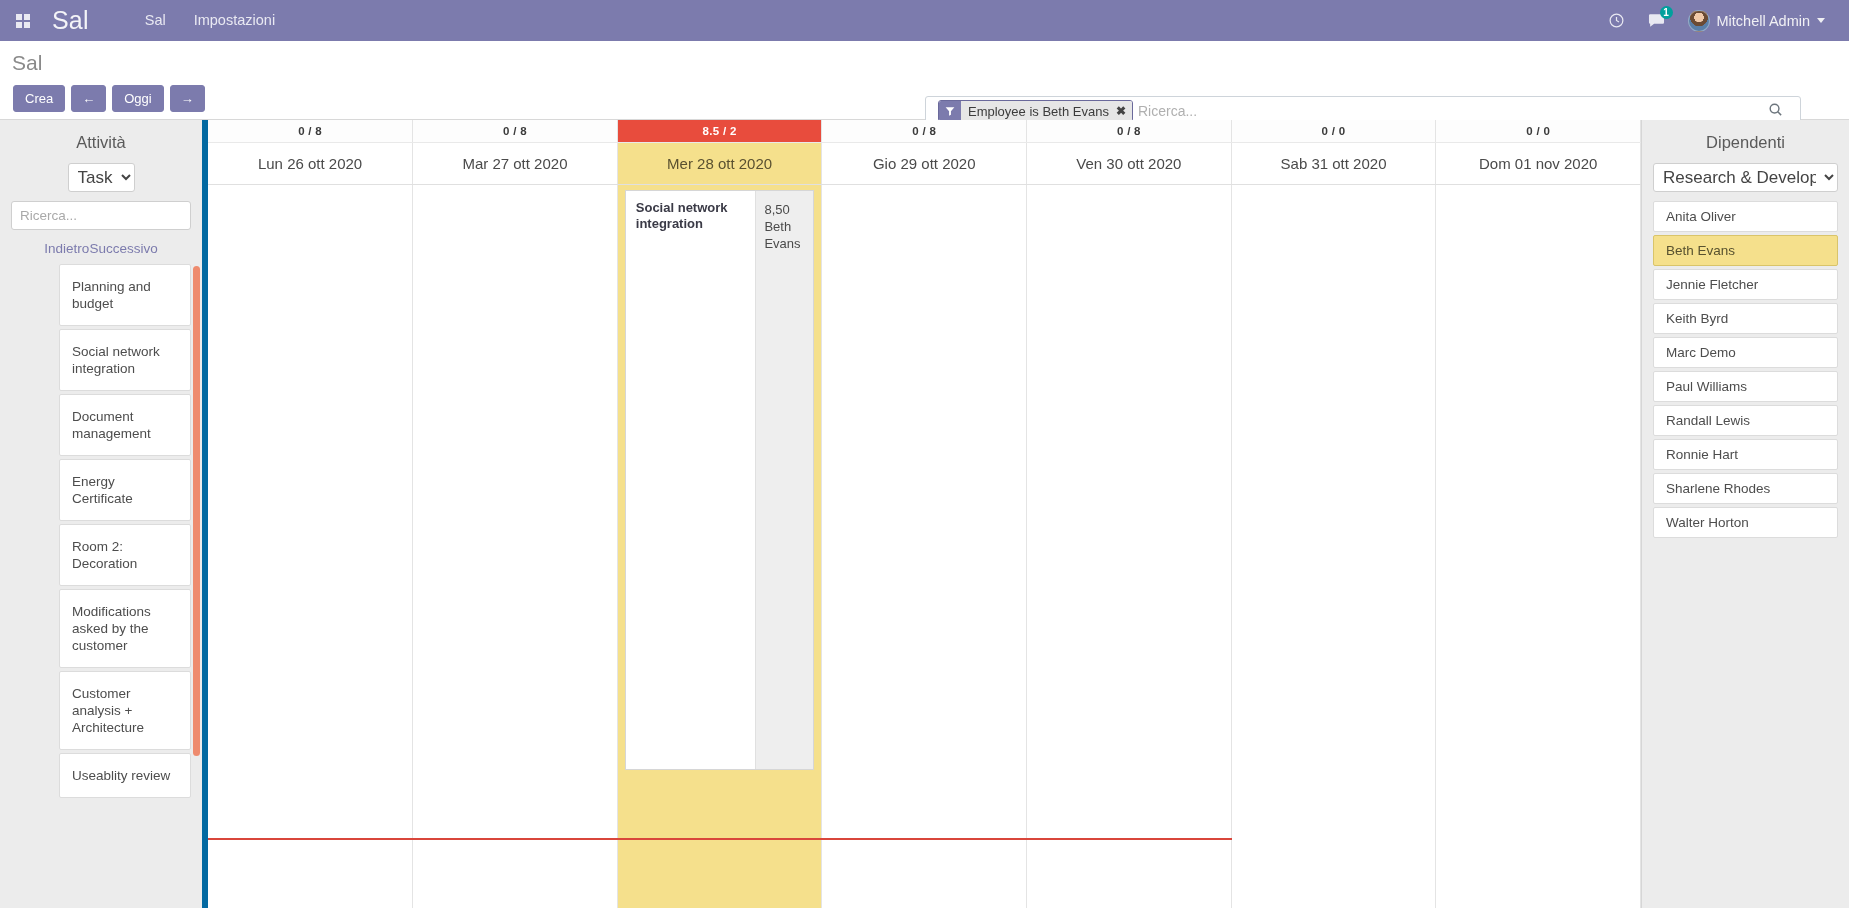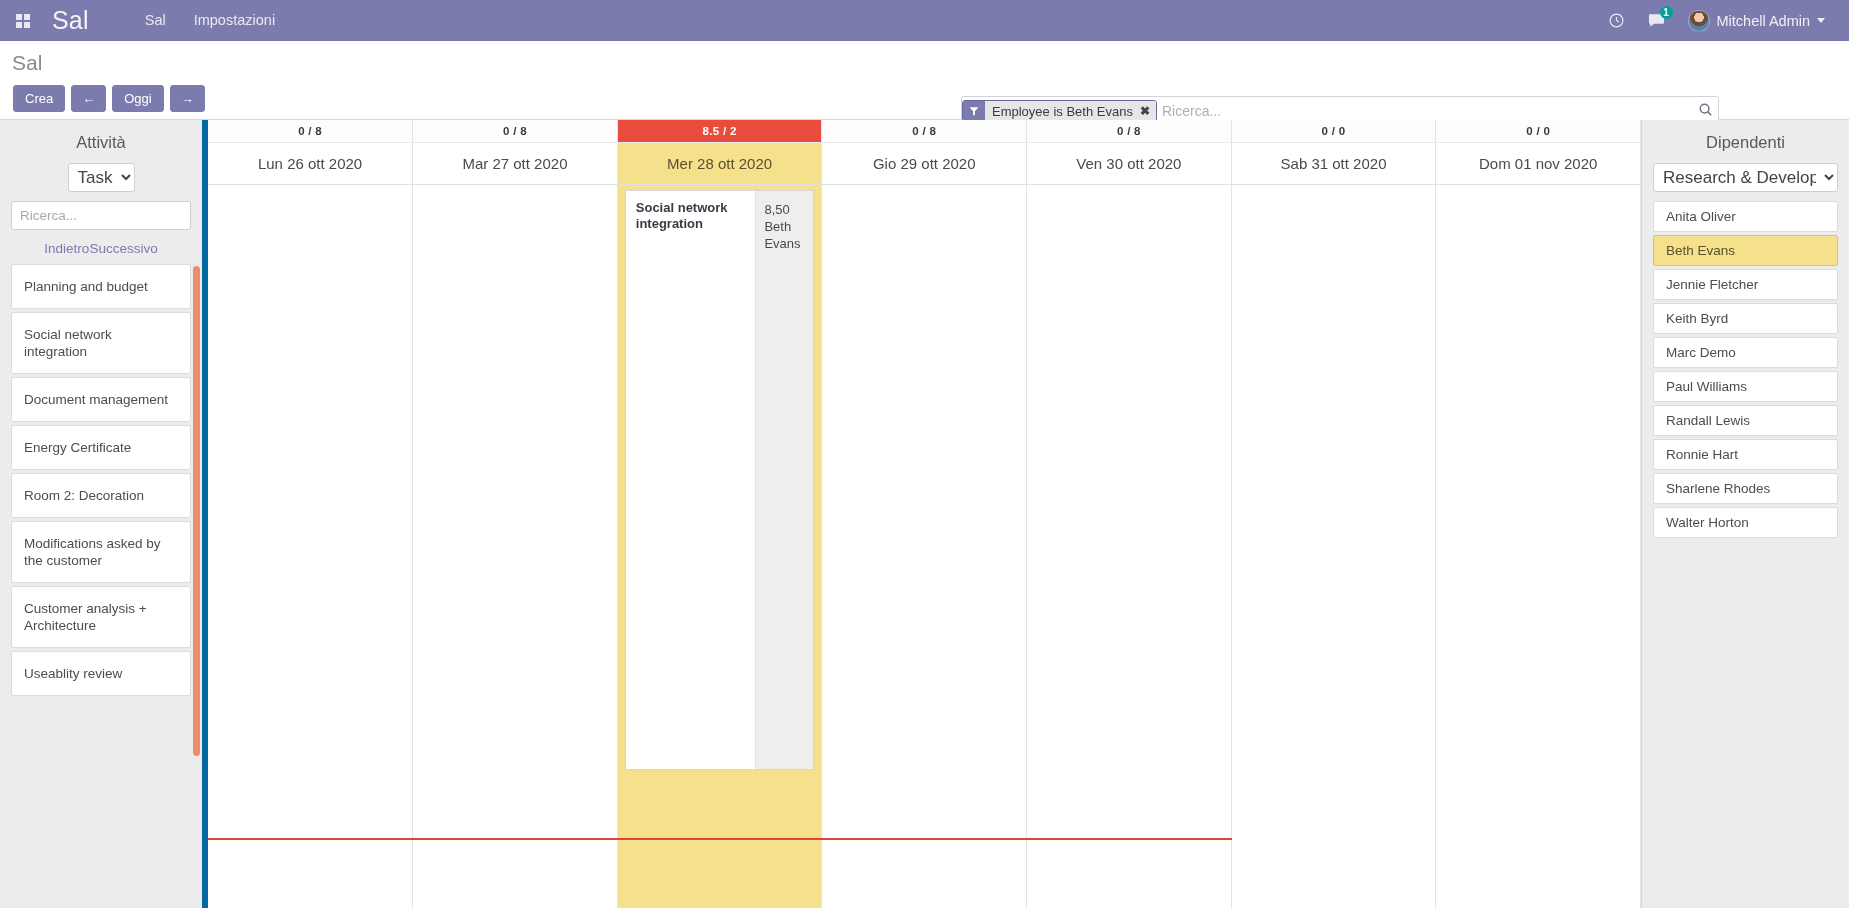--- a/index.html
+++ b/index.html
@@ -80,23 +80,23 @@
   }
   #cp-buttons { position: absolute; left: 13px; top: 44px; display: flex; gap: 6px; }
   .btn-primary {
     background: #7C7BAD; color: #fff; border: 1px solid #7C7BAD;
     border-radius: 3px; font-size: 13px; padding: 4px 11px; cursor: pointer;
     line-height: 17px; font-family: inherit;
   }
   .btn-arrow { padding: 4px 10px; font-size: 13px; }
 
   #searchview {
-    position: absolute; left: 925px; top: 55px; width: 758px;
+    position: absolute; left: 925px; top: 55px; width: 876px;
     border: 1px solid #ced4da; border-radius: 3px; background: #fff;
-    height: 30px; display: flex; align-items: center; padding: 0 0; margin-left: 36px;
+    height: 30px; display: flex; align-items: center; padding: 0 12px;
   }
   .facet {
     display: flex; align-items: stretch; height: 22px; border-radius: 3px;
     overflow: hidden; border: 1px solid #6a699b; margin-right: 2px;
     font-size: 13px; flex: none;
   }
   .facet-icon {
     background: #7C7BAD; color: #fff; display: flex; align-items: center;
     padding: 0 6px; font-size: 11px;
   }
@@ -170,21 +170,21 @@
   }
   #pager span { color: #7C7BAD; cursor: pointer; }
 
   #task-list-wrap {
     flex: 1; position: relative; overflow: hidden; padding: 0 11px 0 11px;
   }
   .task-item {
     background: #fff; border: 1px solid #dcdcdc; border-radius: 2px;
     font-size: 13.5px; color: #4d4d4d; padding: 13px 12px; margin-bottom: 3px;
     line-height: 17px; cursor: move; min-height: 44px;
-    display: flex; align-items: center;
+    display: flex; align-items: center; margin-left: 48px;
   }
   #task-scrollbar {
     position: absolute; right: 2px; top: 2px; width: 7px; height: 490px;
     background: #EE8B6E; border-radius: 4px;
   }
 
   
   #calendar { flex: 1; background: #fff; position: relative; overflow: hidden; }
   #cal-table { width: 100%; height: 100%; border-collapse: collapse; table-layout: fixed; }
   .cal-hours-cell {

